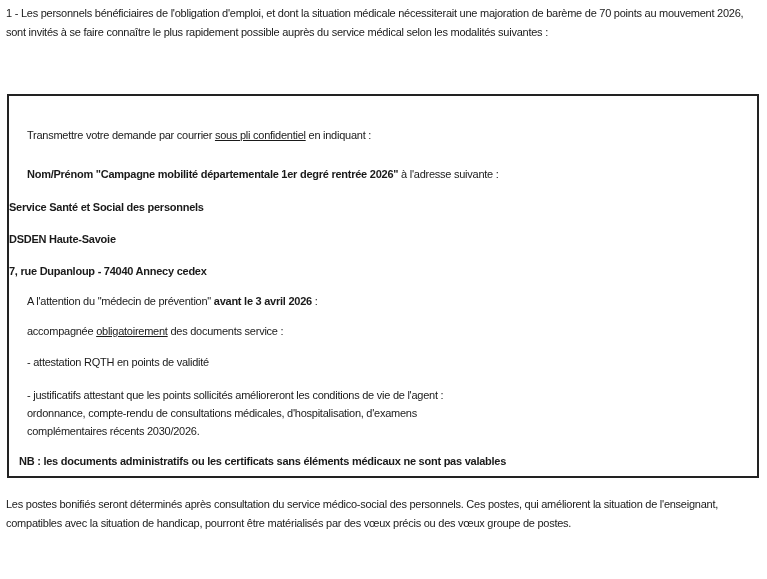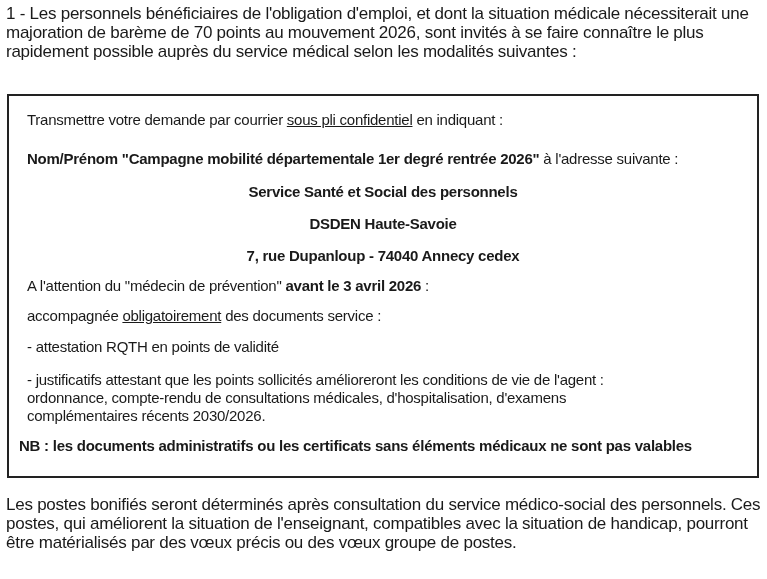--- a/index.html
+++ b/index.html
@@ -3,33 +3,33 @@
   <meta charset="utf-8">
   <style>
     html, body { margin: 0; padding: 0; background: #ffffff; }
     body {
       width: 767px; height: 579px; overflow: hidden; position: relative;
       font-family: "Liberation Sans", sans-serif; color: #1a1a1a;
       font-size: 14px;
     }
     .para {
       position: absolute; left: 6px; width: 758px;
-      line-height: 19px; font-size: 17px; letter-spacing: -0.25px;
+      line-height: 19px; font-size: 11px; letter-spacing: -0.25px;
     }
     #intro { top: 4px; }
     #outro { top: 495px; }
     .box {
       position: absolute; left: 7px; top: 94px; width: 748px; height: 380px;
       border: 2px solid #222;
     }
     .line {
-      position: absolute; left: 18px; font-size: 15px; letter-spacing: -0.25px;
-      line-height: 19px; white-space: nowrap;
+      position: absolute; left: 18px; font-size: 11px; letter-spacing: -0.25px;
+      line-height: 19px; white-space: nowrap; margin-top: 16px;
     }
-    .center { left: 0; width: 100%; text-align: center; }
+    .center { left: 0; width: 100%; }
     b { font-weight: bold; }
     u { text-decoration: underline; }
   </style>
 </head>
 <body>
 
 <div class="para" id="intro">1 - Les personnels bénéficiaires de l'obligation d'emploi, et dont la situation médicale nécessiterait une majoration de barème de 70 points au mouvement 2026, sont invités à se faire connaître le plus rapidement possible auprès du service médical selon les modalités suivantes :</div>
 
 <div class="box">
   <div class="line" style="top:14px">

